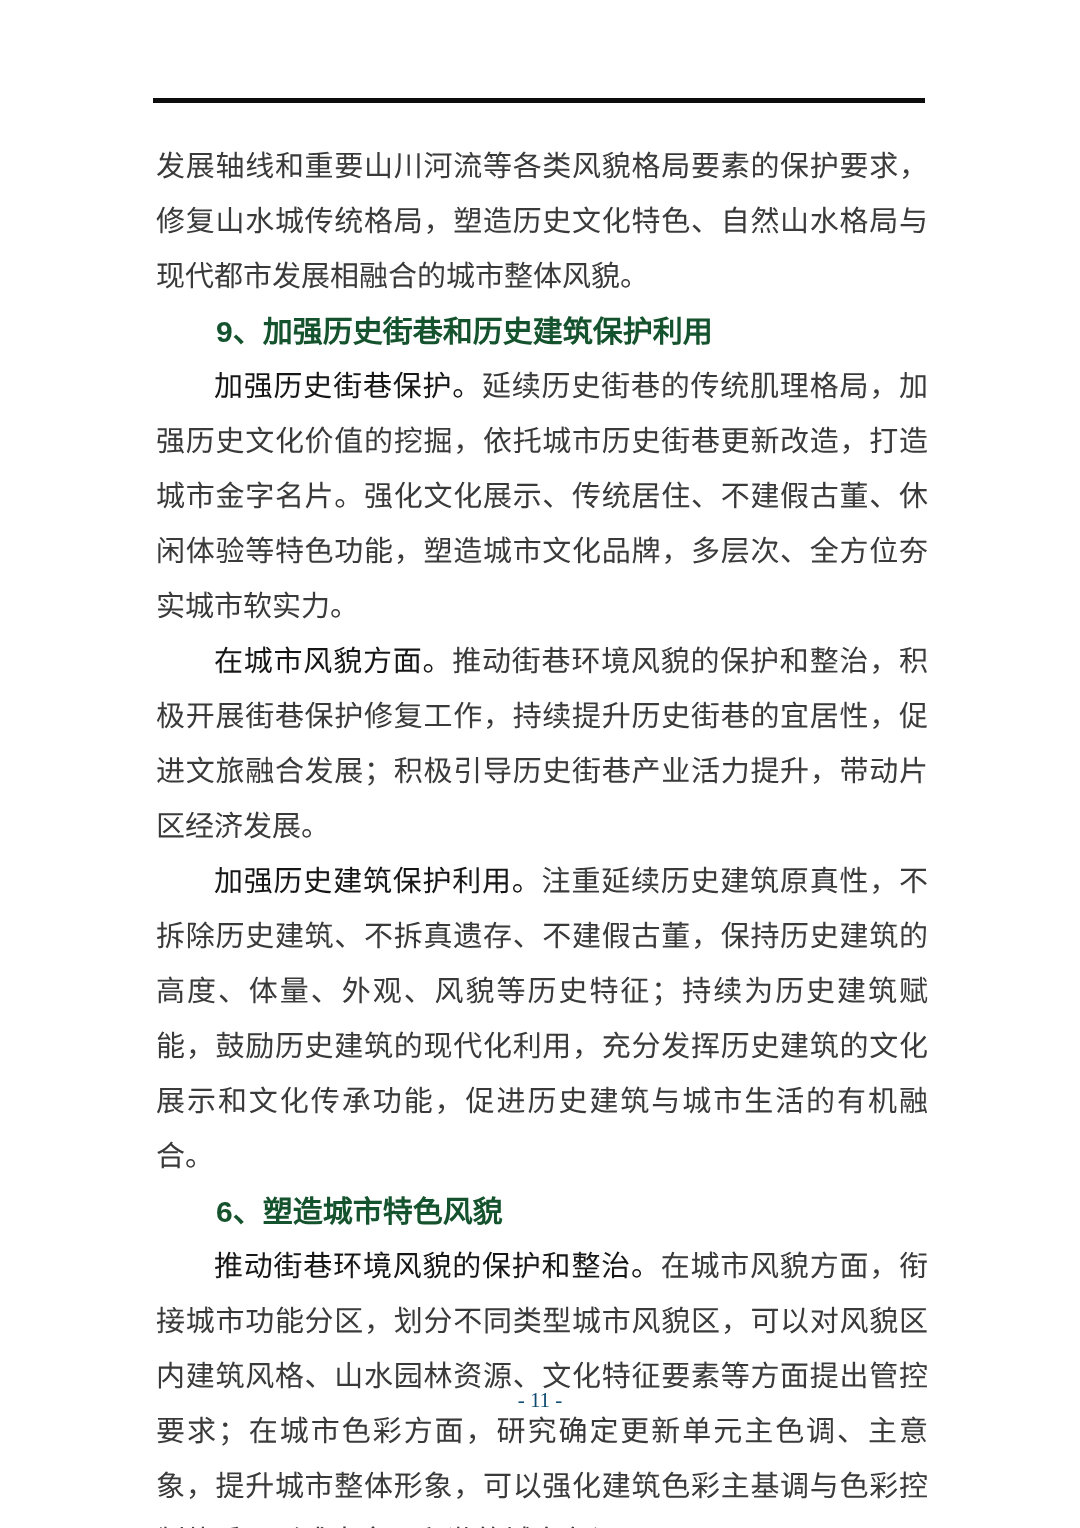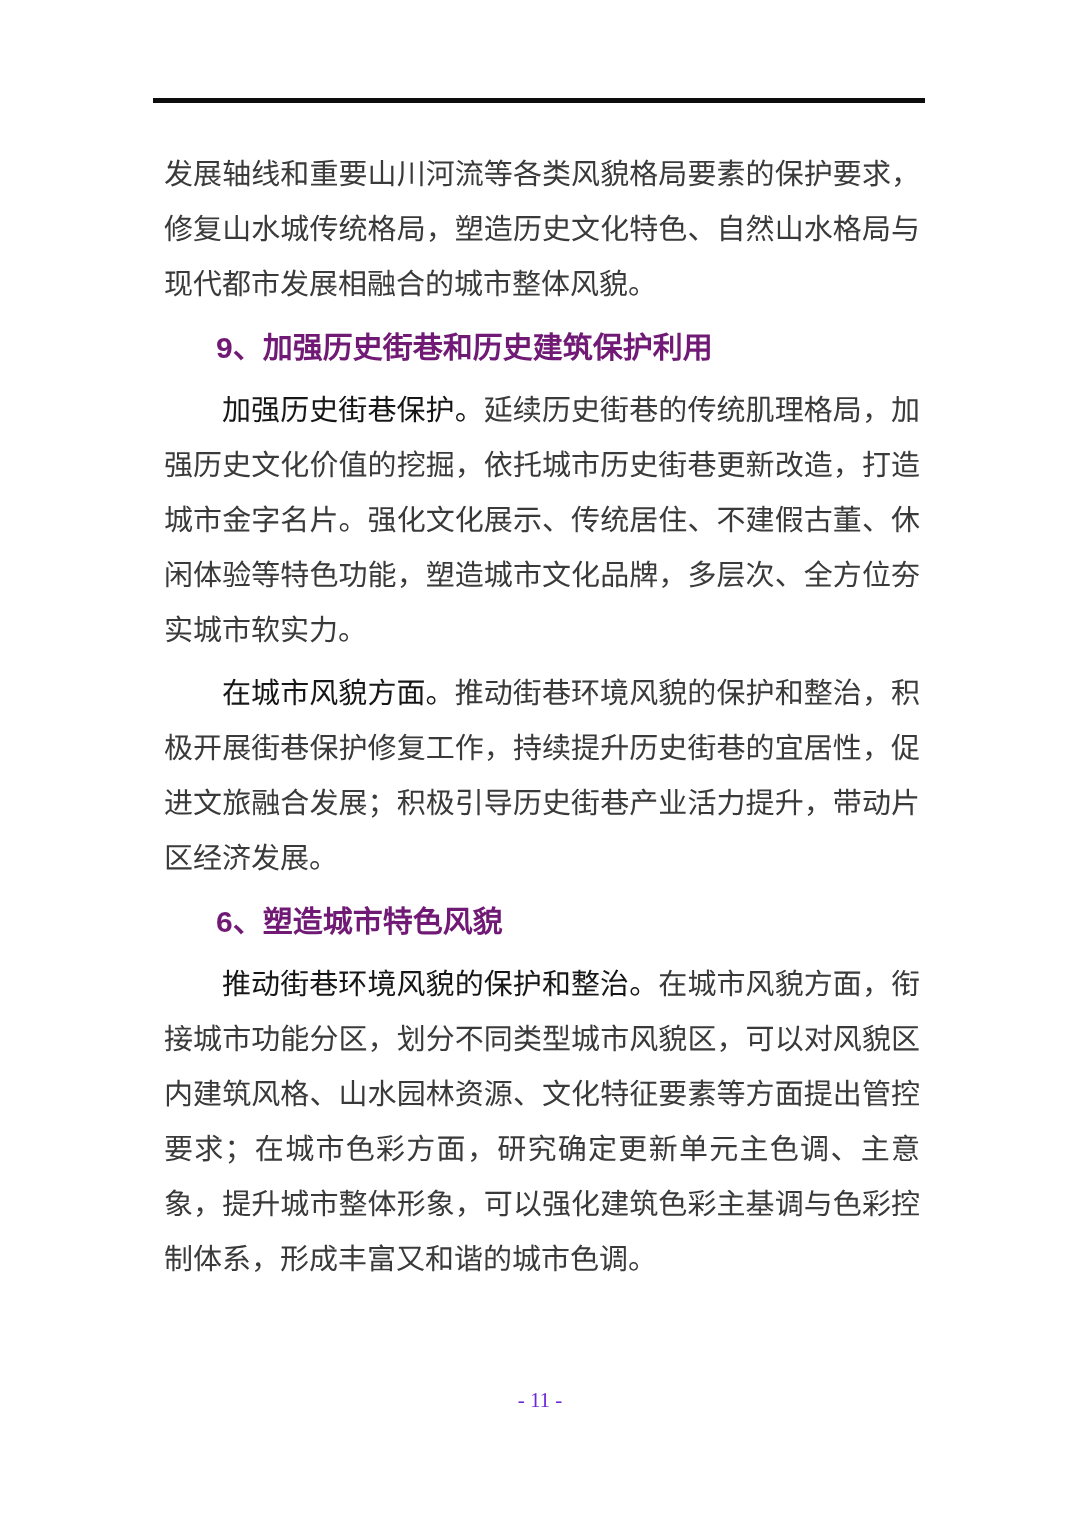--- a/index.html
+++ b/index.html
@@ -28,69 +28,70 @@
     position: absolute;
     top: 139px;
     left: 156px;
     width: 772px;
     color: #3a3a3a;
     font-size: 29px;
     line-height: 55px;
     text-align: justify;
   }
   .para {
-    margin: 8px;
+    margin: 0;
     text-indent: 2em;
   }
   .para.intro {
     text-indent: 0;
   }
   .section-heading {
     margin: 0;
     text-indent: 2em;
     font-size: 30px;
     line-height: 55px;
     font-weight: 700;
-    color: #701a75;
+    color: #14532d;
     font-family: "Liberation Sans", sans-serif;
     text-align: left;
   }
   .lead {
     font-weight: 400;
     color: #161616;
     font-family: "Liberation Sans", sans-serif;
   }
   .page-number {
     position: absolute;
     top: 1388px;
     left: 0;
     width: 100%;
     text-align: center;
     font-size: 21px;
-    color: #6d28d9;
+    color: #0c4a6e;
     font-family: "Liberation Serif", serif;
   }
 </style>
 </head>
 <body>
 
 <div class="page">
 
   <div class="header-rule"></div>
 
   <div class="doc-body">
 
     <p class="para intro">发展轴线和重要山川河流等各类风貌格局要素的保护要求，修复山水城传统格局，塑造历史文化特色、自然山水格局与现代都市发展相融合的城市整体风貌。</p>
 
     <h2 class="section-heading">9、加强历史街巷和历史建筑保护利用</h2>
 
     <p class="para"><span class="lead">加强历史街巷保护。</span><span>延续历史街巷的传统肌理格局，加强历史文化价值的挖掘，依托城市历史街巷更新改造，打造城市金字名片。强化文化展示、传统居住、不建假古董、休闲体验等特色功能，塑造城市文化品牌，多层次、全方位夯实城市软实力。</span></p>
 
     <p class="para"><span class="lead">在城市风貌方面。</span><span>推动街巷环境风貌的保护和整治，积极开展街巷保护修复工作，持续提升历史街巷的宜居性，促进文旅融合发展；积极引导历史街巷产业活力提升，带动片区经济发展。</span></p>
 
+    <p class="para"><span class="lead">加强历史建筑保护利用。</span><span>注重延续历史建筑原真性，不拆除历史建筑、不拆真遗存、不建假古董，保持历史建筑的高度、体量、外观、风貌等历史特征；持续为历史建筑赋能，鼓励历史建筑的现代化利用，充分发挥历史建筑的文化展示和文化传承功能，促进历史建筑与城市生活的有机融合。</span></p>
 
     <h2 class="section-heading">6、塑造城市特色风貌</h2>
 
     <p class="para"><span class="lead">推动街巷环境风貌的保护和整治。</span><span>在城市风貌方面，衔接城市功能分区，划分不同类型城市风貌区，可以对风貌区内建筑风格、山水园林资源、文化特征要素等方面提出管控要求；在城市色彩方面，研究确定更新单元主色调、主意象，提升城市整体形象，可以强化建筑色彩主基调与色彩控制体系，形成丰富又和谐的城市色调。</span></p>
 
   </div>
 
   <div class="page-number">- 11 -</div>
 
 </div>

